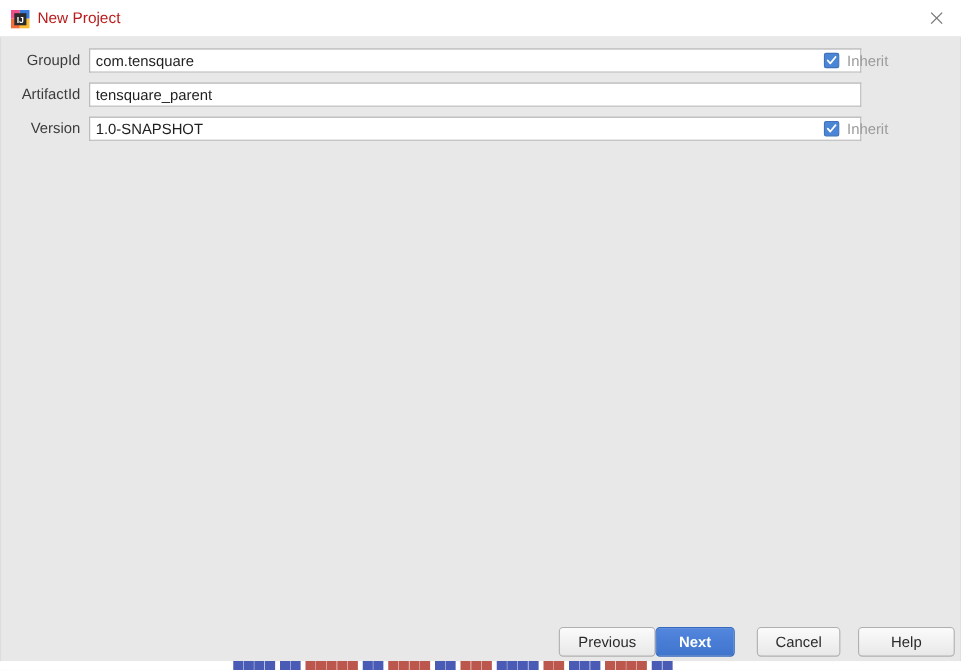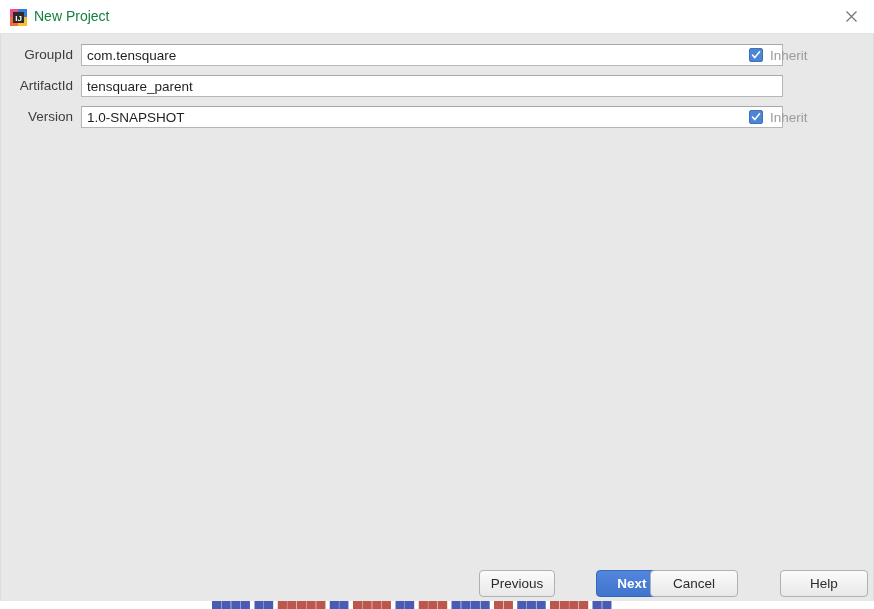--- a/index.html
+++ b/index.html
@@ -34,21 +34,21 @@
     position: absolute;
     left: 10px; top: 9px;
     width: 17px; height: 17px; border-radius: 7px;
   }
   .title-text {
     position: absolute;
     left: 34px; top: 0;
     height: 33px;
     line-height: 33px;
     font-size: 14px;
-    color: #15803d;
+    color: #b91c1c;
     white-space: nowrap;
   }
   .close-btn {
     position: absolute;
     right: 0; top: 0;
     width: 46px; height: 33px;
     display: flex;
     align-items: center;
     justify-content: center;
     cursor: default;
@@ -163,23 +163,23 @@
     background: linear-gradient(#fbfbfb, #e8e8e8);
     border: 1px solid #b0b0b0;
     color: #2b2b2b;
   }
   .btn-default {
     background: linear-gradient(#5386dd, #3f74cd);
     border: 1px solid #3468bd;
     color: #ffffff;
     font-weight: bold;
   }
-  .btn-previous { left: 478px; width: 76px; }
+  .btn-previous { left: 507px; width: 88px; }
   .btn-next     { left: 595px; width: 72px; }
-  .btn-cancel   { left: 649px; width: 88px; }
+  .btn-cancel   { left: 687px; width: 76px; }
   .btn-help     { left: 779px; width: 88px; }
 
   
   .bg-strip {
     position: absolute;
     left: 0;
     top: 601px;
     width: 874px;
     height: 8px;
     overflow: hidden;

